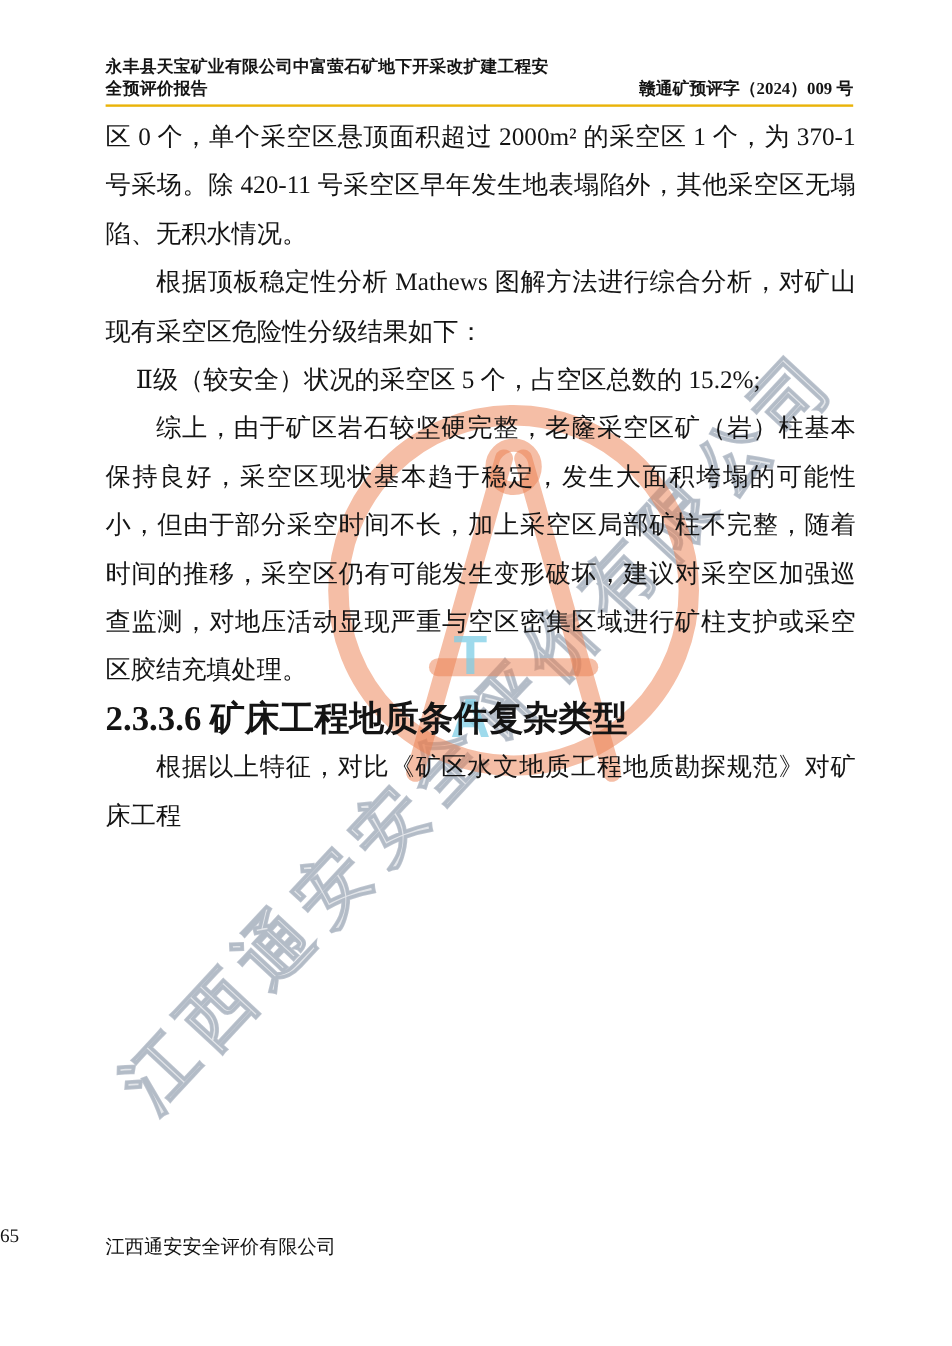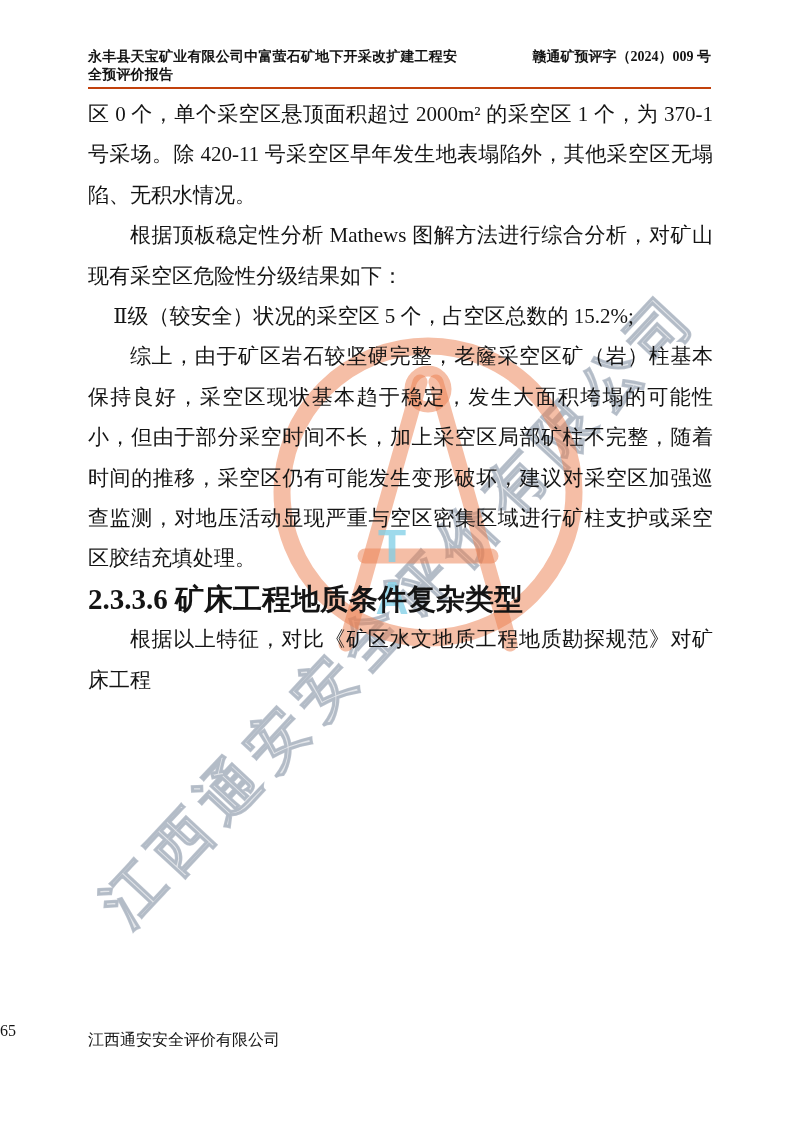--- a/index.html
+++ b/index.html
@@ -7,22 +7,22 @@
     position:relative;
     width:793px;height:1122px;
     background:#ffffff;
     overflow:hidden;
     font-family:"Liberation Serif","DejaVu Serif",serif;
     color:#141414;
   }
   
   .header{
     position:absolute;left:88px;right:82px;top:48px;
-    display:flex;justify-content:space-between;
-    border-bottom:2px solid #c2410c;
+    display:flex;justify-content:space-between;align-items:flex-end;
+    border-bottom:2px solid #eab308;
     padding-bottom:3px;
     font-size:14px;line-height:18px;
     z-index:3;
     gap:44px;
   }
   .header .left{font-weight:600;letter-spacing:0.2px;}
   .header .right{font-weight:700;white-space:nowrap;margin-left:28px;}
   
   .wm-layer{position:absolute;inset:0;z-index:1;pointer-events:none;}
   .wm-diagonal{

